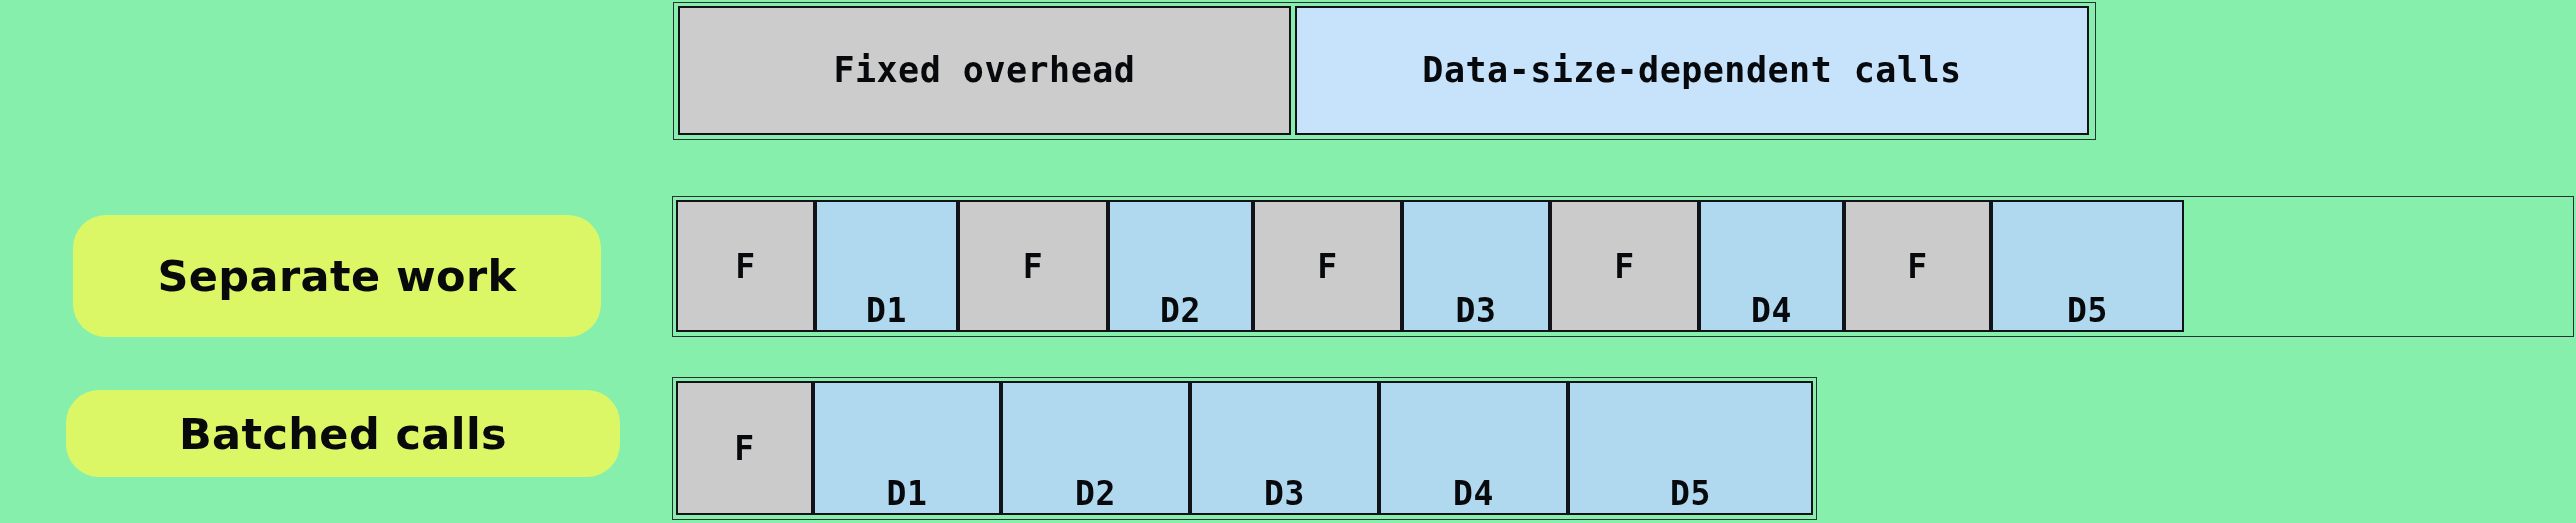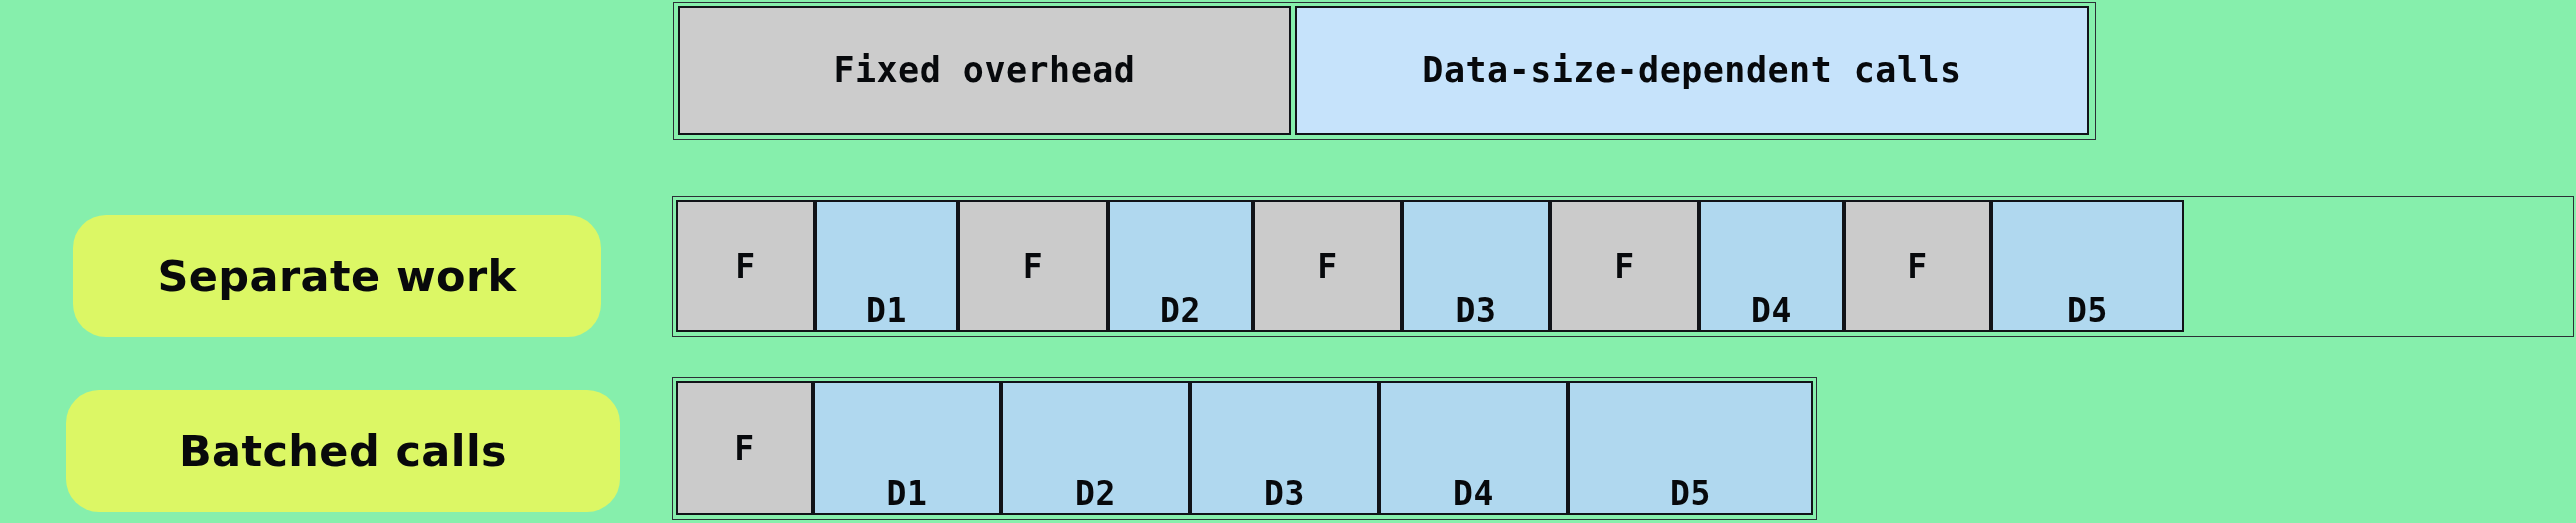--- a/index.html
+++ b/index.html
@@ -77,21 +77,21 @@
   #pill-separate {
     left: 73px;
     top: 215px;
     width: 528px;
     height: 122px;
   }
   #pill-batched {
     left: 66px;
     top: 390px;
     width: 554px;
-    height: 122px;
+    height: 87px;
   }
 
   
   .bar-wrap {
     position: absolute;
     box-sizing: border-box;
     border: 1.9px solid #2b2f36;
     display: flex;
     align-items: stretch;
     background: transparent;

